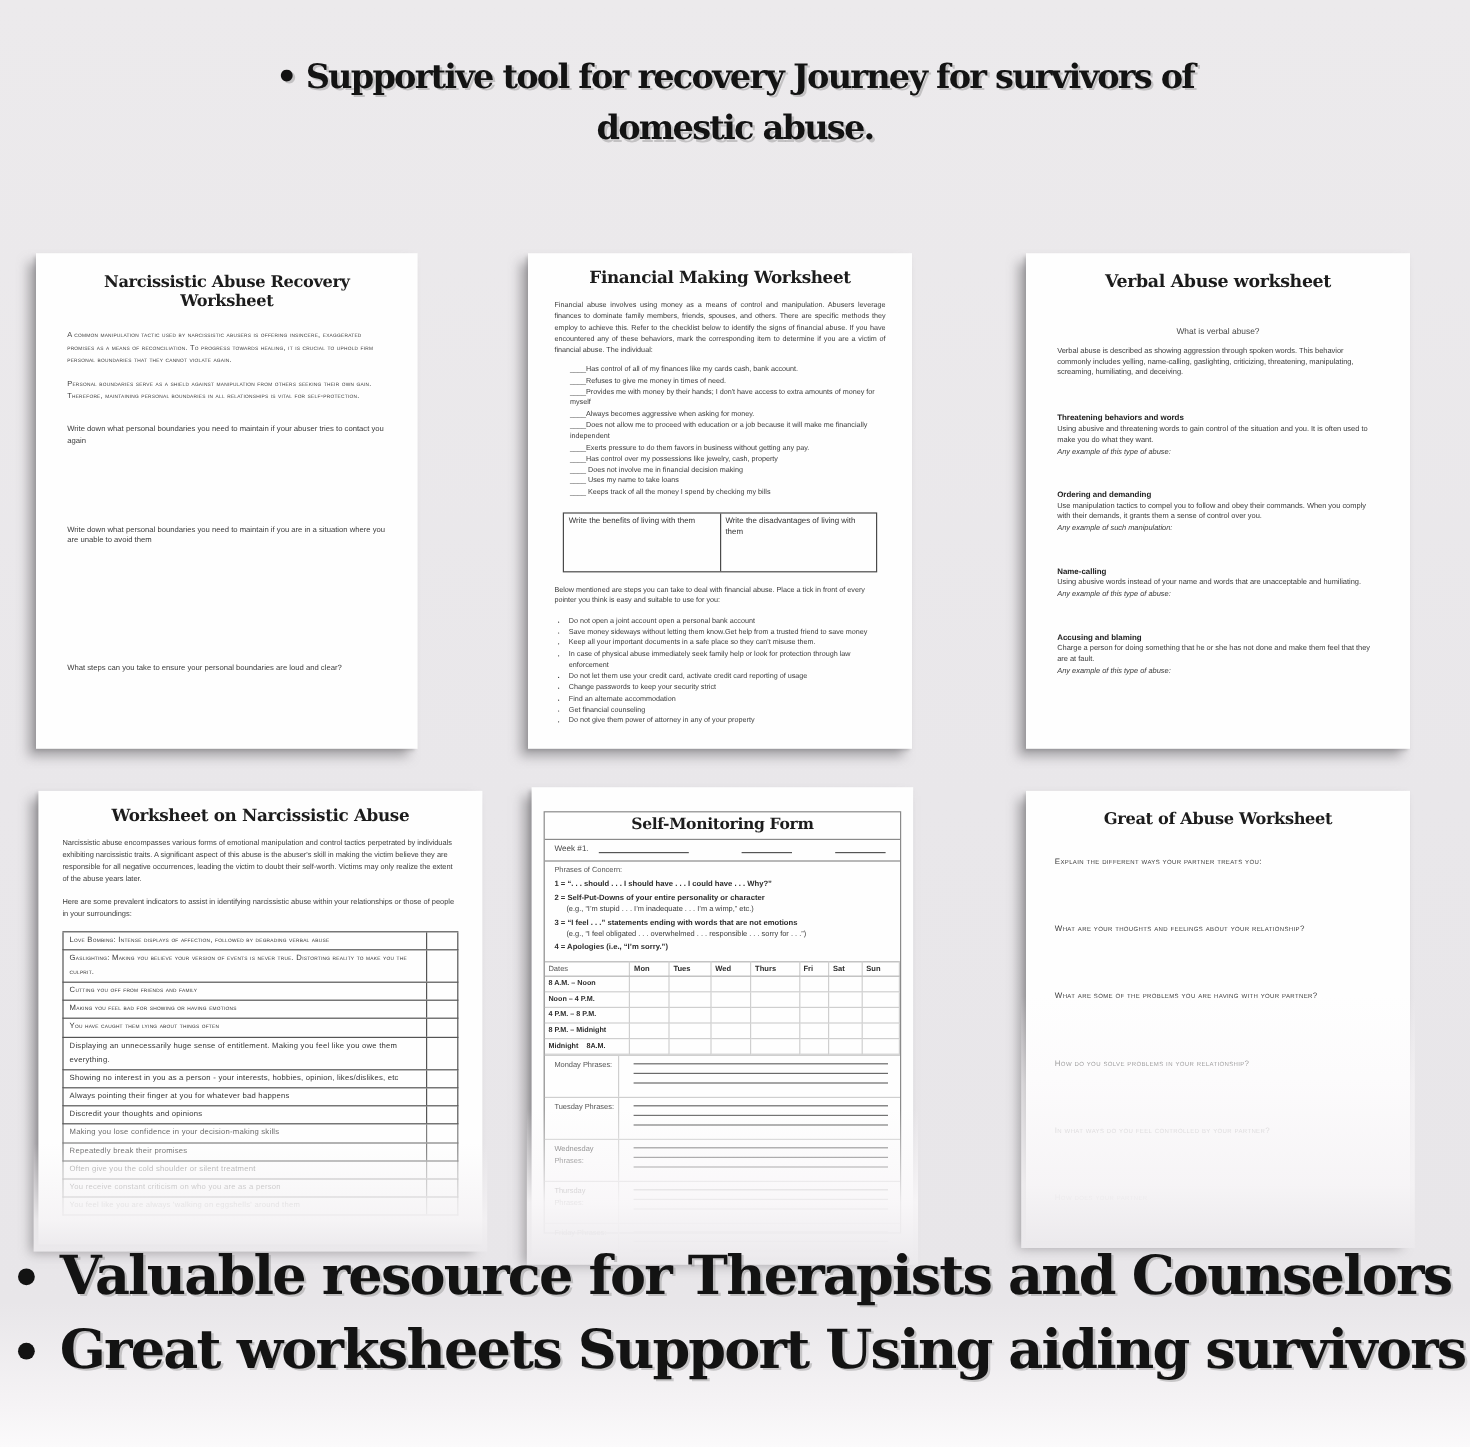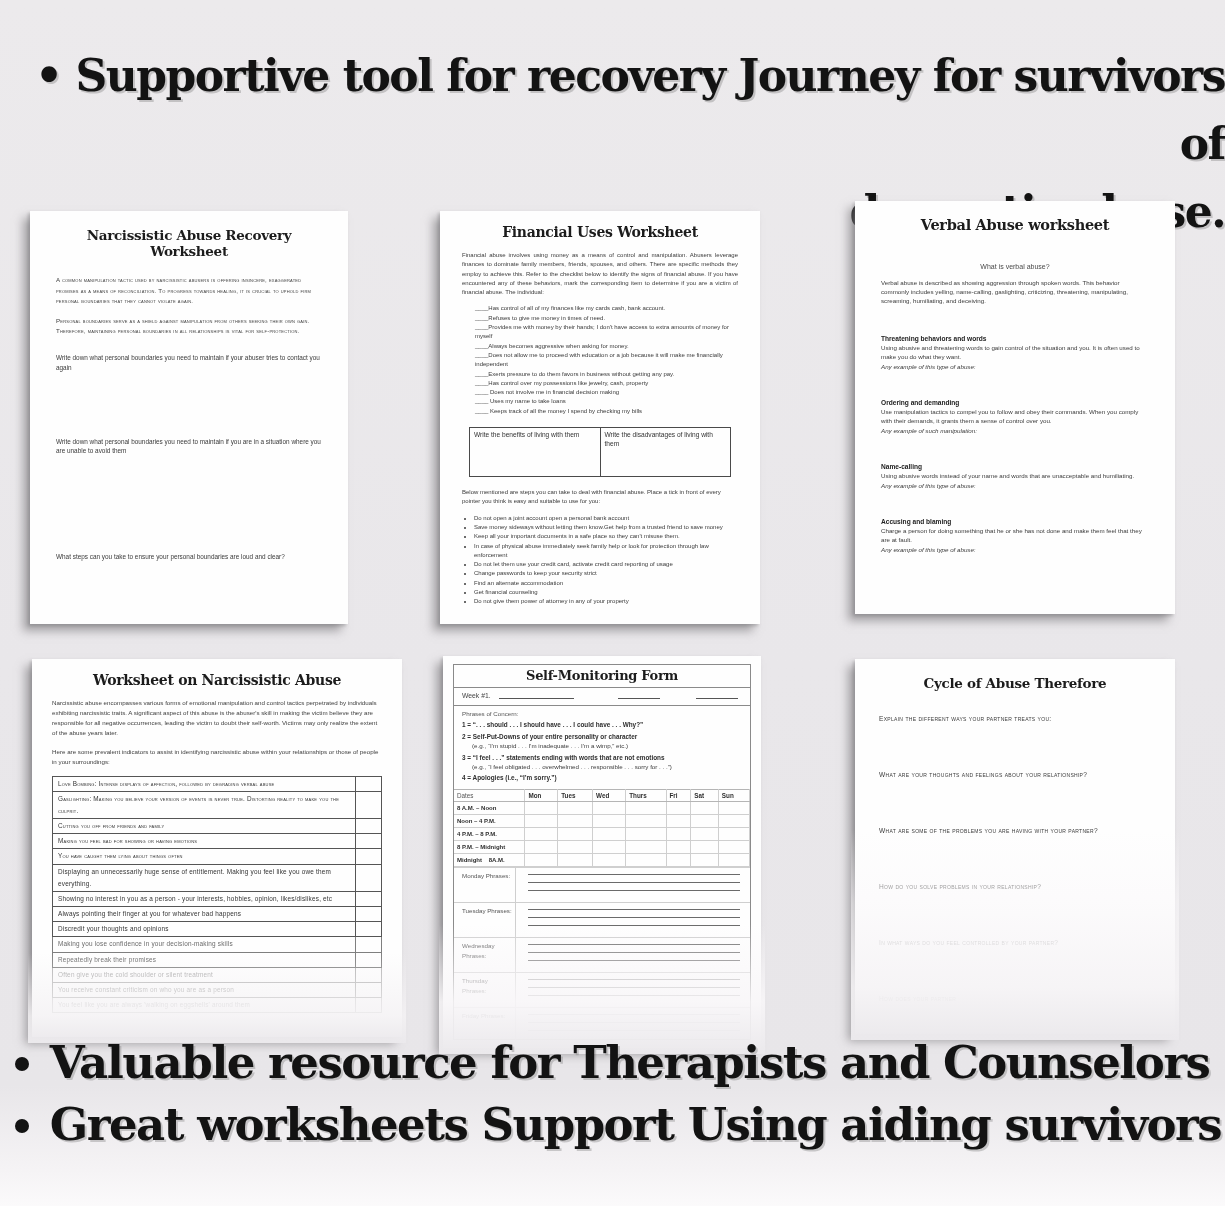--- a/index.html
+++ b/index.html
@@ -10,24 +10,24 @@
     height: 1206px;
     margin: 0 auto;
     overflow: hidden;
     background: linear-gradient(180deg, #eceaec 0%, #e9e7ea 55%, #e8e6e9 90%, #f5f3f5 97%, #fbfafb 100%);
     font-family: "Liberation Sans", "DejaVu Sans", sans-serif;
     color: #333;
   }
   
   .headline {
     position: absolute; top: 42px; left: 0; width: 100%;
-    text-align: right;
+    text-align: center;
     font-family: "DejaVu Serif", "Liberation Serif", serif;
     font-weight: 700;
-    font-size: 44px;
+    font-size: 28px;
     line-height: 1.55;
     color: #131313;
     letter-spacing: -1.5px;
     text-shadow: 2px 2px 0 rgba(120,120,120,0.35);
   }
   .footer {
     position: absolute; top: 995px; left: 0; width: 100%; margin-top: 37px;
   }
   .footer ul {
     width: fit-content; margin: 0 auto;
@@ -76,21 +76,21 @@
   #p2 .intro { font-size: 6px; line-height: 1.55; color: #3a3a3a; text-align: justify; }
   #p2 .checklist { margin-top: 7px; padding-left: 13px; }
   #p2 .checklist div { font-size: 6px; line-height: 1.55; color: #3a3a3a; }
   .benefits-table { display: flex; width: 95%; margin: 11px auto 0; border: 1px solid #4a4a4a; height: 50px; }
   .benefits-table .cell { flex: 1; font-size: 6.6px; line-height: 1.35; color: #333; padding: 3px 4px; }
   .benefits-table .cell:first-child { border-right: 1px solid #4a4a4a; }
   #p2 .steps-intro { margin-top: 11px; font-size: 6px; line-height: 1.55; color: #3a3a3a; }
   #p2 .steps { margin-top: 7px; padding-left: 12px; list-style: disc outside; }
   #p2 .steps li { font-size: 6px; line-height: 1.55; color: #3a3a3a; }
   
-  #p3 { left: 855px; top: 175px; width: 320px; height: 413px; padding: 15px 26px; }
+  #p3 { left: 855px; top: 185px; width: 320px; height: 413px; padding: 15px 26px; }
   #p3 .page-title { font-size: 14.5px; margin-bottom: 30px; }
   #p3 .subtitle { text-align: center; font-size: 7px; color: #4a4a4a; margin-bottom: 9px; }
   #p3 .intro { font-size: 6.2px; line-height: 1.45; color: #3a3a3a; }
   #p3 .section { margin-top: 29px; }
   #p3 .sec-head { font-size: 6.6px; font-weight: 700; color: #222; margin-bottom: 2px; }
   #p3 .sec-body { font-size: 6.2px; line-height: 1.45; color: #3a3a3a; }
   #p3 .sec-example { font-size: 6.2px; font-style: italic; color: #3a3a3a; margin-top: 1px; }
   
   #p4 { left: 32px; top: 633px; width: 370px; height: 378px; padding: 13px 20px; }
   #p4 .page-title { font-size: 14px; margin-bottom: 10px; }
@@ -99,21 +99,21 @@
   #p4 .indicators { margin-top: 9px; border-top: 1px solid #555; }
   .indicator-row { display: flex; border: 1px solid #555; border-top: none; min-height: 13px; }
   .indicator-text { flex: 1; font-size: 6.4px; line-height: 1.9; color: #333; padding: 1px 5px; letter-spacing: 0.2px; }
   .indicator-check { width: 26px; border-left: 1px solid #555; }
   .indicator-row:nth-child(-n+5) .indicator-text { font-variant: small-caps; }
   .indicator-row:nth-child(n+10) { opacity: 0.75; }
   .indicator-row:nth-child(n+12) { opacity: 0.45; }
   .indicator-row:nth-child(n+14) { opacity: 0.3; }
   #p4 .fade { height: 90px; background: linear-gradient(180deg, rgba(254,254,254,0) 0%, rgba(244,242,244,0.85) 70%, #ebe9ec 100%); }
   
-  #p5 { left: 443px; top: 630px; width: 318px; height: 392px; padding: 8px 10px; }
+  #p5 { left: 443px; top: 630px; width: 318px; height: 392px; padding: 20px 10px; }
   .form-frame { border: 1px solid #8a8a8a; height: 100%; }
   #p5 .page-title { font-size: 13px; padding: 3px 0 4px; border-bottom: 1px solid #8a8a8a; }
   .week-row { display: flex; align-items: flex-end; gap: 8px; padding: 4px 8px 6px; border-bottom: 1px solid #8a8a8a; }
   .week-label { font-size: 6.8px; color: #444; }
   .wline { border-bottom: 1px solid #555; height: 1px; }
   .wline.long { flex: 1.6; max-width: 118px; }
   .wline.sp { flex: 0.9; margin-left: 36px; max-width: 52px; }
   .wline.sp2 { flex: 0.9; margin-left: 28px; max-width: 52px; margin-right: 4px; }
   .phrases-label { font-size: 6.2px; color: #555; padding: 4px 8px 1px; }
   .defs { padding: 0 8px 4px; }
@@ -154,21 +154,21 @@
   <div class="page" id="p1">
     <div class="page-title">Narcissistic Abuse Recovery Worksheet</div>
     <div class="para caps">A common manipulation tactic used by narcissistic abusers is offering insincere, exaggerated promises as a means of reconciliation. To progress towards healing, it is crucial to uphold firm personal boundaries that they cannot violate again.</div>
     <div class="para caps">Personal boundaries serve as a shield against manipulation from others seeking their own gain. Therefore, maintaining personal boundaries in all relationships is vital for self-protection.</div>
     <div class="q q1">Write down what personal boundaries you need to maintain if your abuser tries to contact you again</div>
     <div class="q q2">Write down what personal boundaries you need to maintain if you are in a situation where you are unable to avoid them</div>
     <div class="q q3">What steps can you take to ensure your personal boundaries are loud and clear?</div>
   </div>
 
   <div class="page" id="p2">
-    <div class="page-title">Financial Uses Worksheet</div>
+    <div class="page-title">Financial Making Worksheet</div>
     <div class="intro">Financial abuse involves using money as a means of control and manipulation. Abusers leverage finances to dominate family members, friends, spouses, and others. There are specific methods they employ to achieve this. Refer to the checklist below to identify the signs of financial abuse. If you have encountered any of these behaviors, mark the corresponding item to determine if you are a victim of financial abuse. The individual:</div>
     <div class="checklist">
         <div>____Has control of all of my finances like my cards cash, bank account.</div>
         <div>____Refuses to give me money in times of need.</div>
         <div>____Provides me with money by their hands; I don't have access to extra amounts of money for myself</div>
         <div>____Always becomes aggressive when asking for money.</div>
         <div>____Does not allow me to proceed with education or a job because it will make me financially independent</div>
         <div>____Exerts pressure to do them favors in business without getting any pay.</div>
         <div>____Has control over my possessions like jewelry, cash, property</div>
         <div>____ Does not involve me in financial decision making</div>
@@ -420,21 +420,21 @@
             <div class="pline"></div>
             <div class="pline"></div>
           </div>
         </div>
         </div>
     </div>
     <div class="fade"></div>
   </div>
 
   <div class="page" id="p6">
-    <div class="page-title">Cycle of Abuse Therefore</div>
+    <div class="page-title">Great of Abuse Worksheet</div>
     <div class="cycle-wrap">
         <div class="cycle-q">Explain the different ways your partner treats you:</div>
         <div class="cycle-q">What are your thoughts and feelings about your relationship?</div>
         <div class="cycle-q">What are some of the problems you are having with your partner?</div>
         <div class="cycle-q">How do you solve problems in your relationship?</div>
         <div class="cycle-q">In what ways do you feel controlled by your partner?</div>
         <div class="cycle-q">How does your partner</div>
       </div>
     <div class="fade"></div>
   </div>

